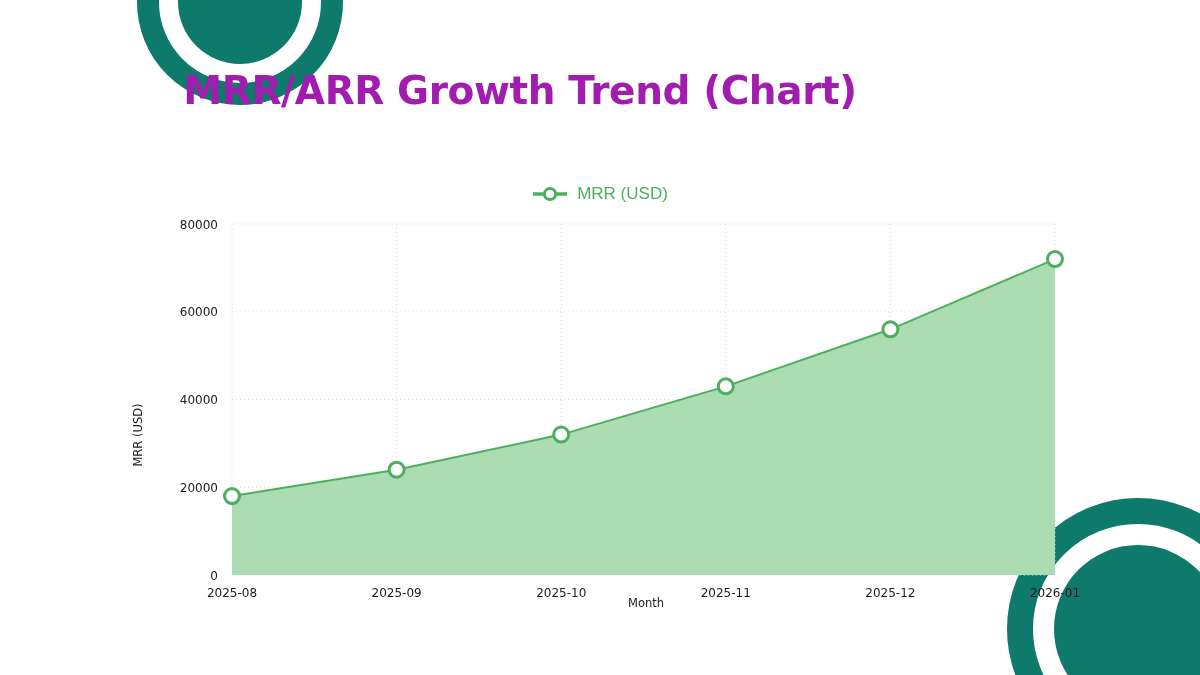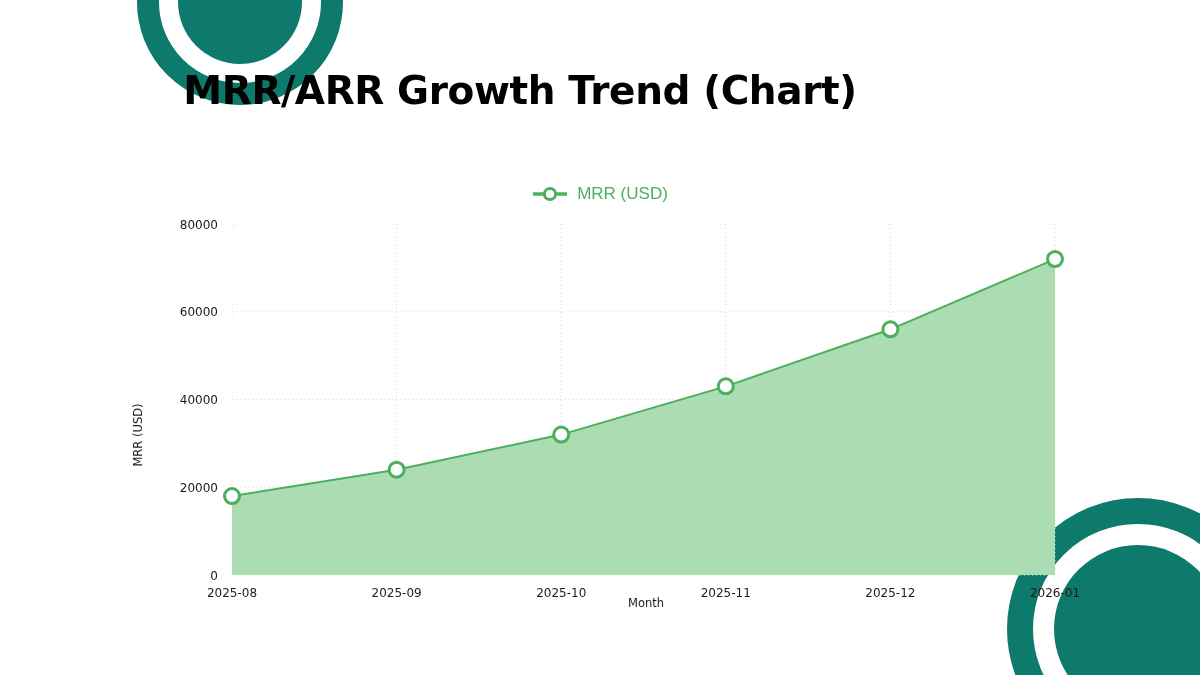--- a/index.html
+++ b/index.html
@@ -42,21 +42,21 @@
   .title {
     position: absolute;
     top: 68px;
     left: 0;
     width: 1040px;
     text-align: center;
     font-family: "DejaVu Sans", sans-serif;
     font-size: 39px;
     font-weight: 700;
     letter-spacing: -0.4px;
-    color: #000000;
+    color: #a21caf;
   }
 
   
   .chart-wrap {
     position: absolute;
     left: 0;
     top: 150px;
     width: 971px;
     height: 490px;
   }

